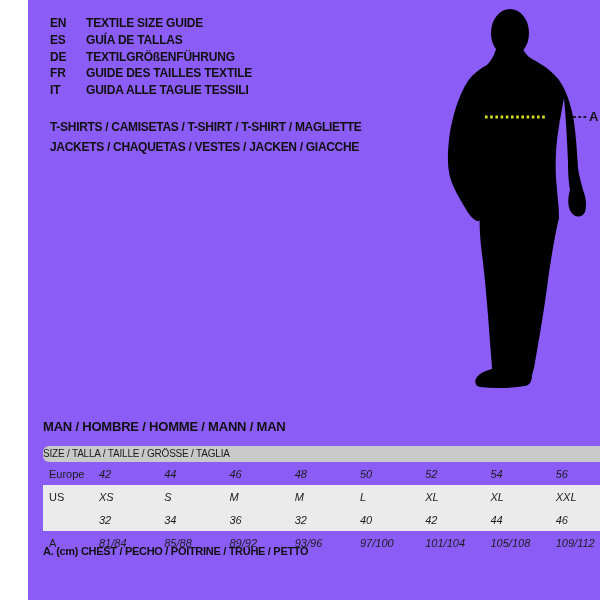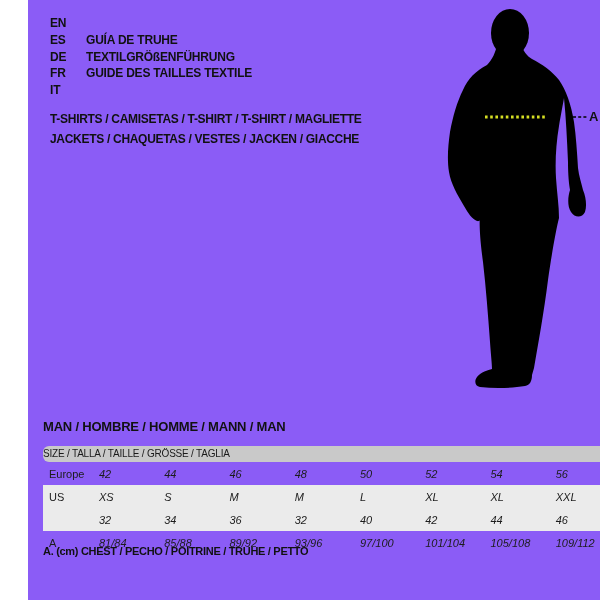--- a/index.html
+++ b/index.html
@@ -6,21 +6,21 @@
   .page{
     position:relative;width:600px;height:600px;background:#8b5cf6;
     font-family:"Liberation Sans", sans-serif;color:#111;overflow:hidden;margin-left:28px;
   }
   
   .langs{position:absolute;top:15px;left:22px;}
   .lang-row{display:flex;line-height:16.8px;}
   .lang-code{width:36px;font-weight:bold;font-size:12px;letter-spacing:-0.2px;}
   .lang-label{font-weight:bold;font-size:12px;letter-spacing:-0.2px;white-space:nowrap;}
   
-  .categories{position:absolute;top:110px;left:22px;}
+  .categories{position:absolute;top:118px;left:22px;}
   .category-line{font-weight:bold;font-size:12px;letter-spacing:-0.3px;line-height:19.5px;white-space:nowrap;}
   
   .figure-svg{position:absolute;top:0;left:0;pointer-events:none;}
   .a-label{position:absolute;left:561px;top:109px;font-size:13px;font-weight:bold;letter-spacing:0;}
   
   .section-title{position:absolute;left:15px;top:419px;font-weight:bold;font-size:13px;letter-spacing:-0.2px;}
   
   .size-table{position:absolute;left:15px;top:446px;width:578px;font-size:11px;}
   .thead{
     background:#c9c9c9;height:16px;line-height:16px;padding-left:0;
@@ -37,35 +37,37 @@
   .footnote{position:absolute;left:15px;top:545px;font-weight:bold;font-size:11px;letter-spacing:-0.3px;white-space:nowrap;}
 </style>
 </head>
 <body>
 
 <div class="page">
 
   <div class="langs">
     <div class="lang-row">
       <span class="lang-code">EN</span>
+      <span class="lang-label">TEXTILE SIZE GUIDE</span>
     </div>
     <div class="lang-row">
       <span class="lang-code">ES</span>
-      <span class="lang-label">GUÍA DE TRUHE</span>
+      <span class="lang-label">GUÍA DE TALLAS</span>
     </div>
     <div class="lang-row">
       <span class="lang-code">DE</span>
       <span class="lang-label">TEXTILGRÖßENFÜHRUNG</span>
     </div>
     <div class="lang-row">
       <span class="lang-code">FR</span>
       <span class="lang-label">GUIDE DES TAILLES TEXTILE</span>
     </div>
     <div class="lang-row">
       <span class="lang-code">IT</span>
+      <span class="lang-label">GUIDA ALLE TAGLIE TESSILI</span>
     </div>
   </div>
 
   <div class="categories">
     <div class="category-line">T-SHIRTS / CAMISETAS / T-SHIRT / T-SHIRT / MAGLIETTE</div>
     <div class="category-line">JACKETS / CHAQUETAS / VESTES / JACKEN / GIACCHE</div>
   </div>
 
   <svg class="figure-svg" width="600" height="600" viewBox="0 0 600 600">
     <g fill="#000000">

